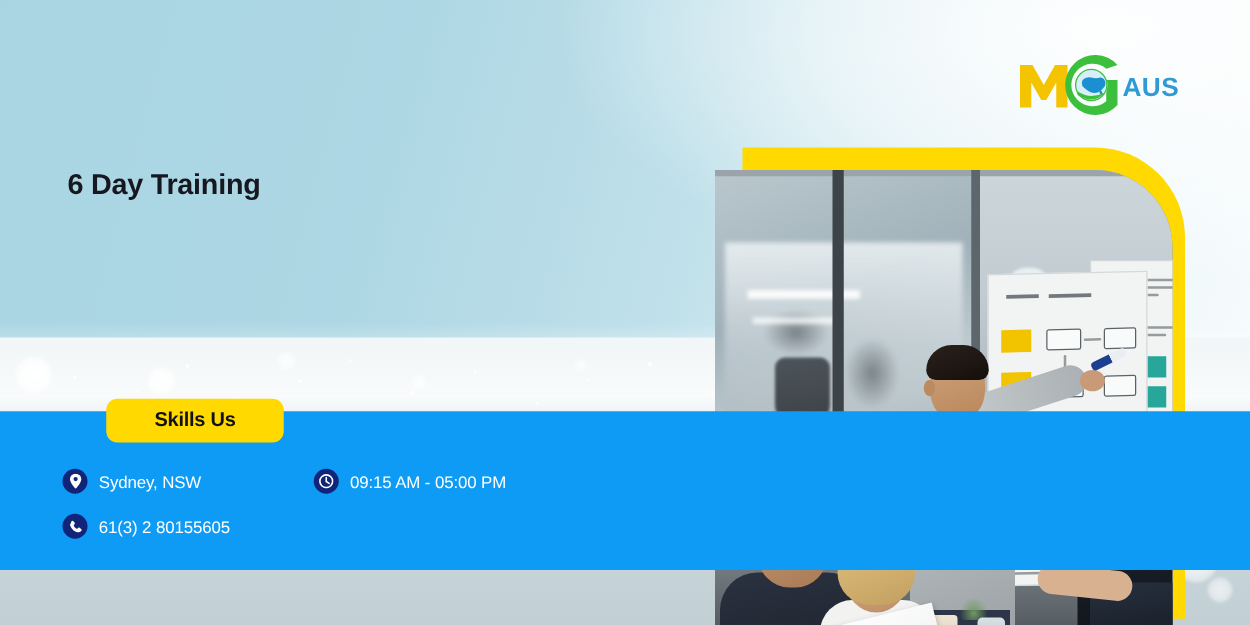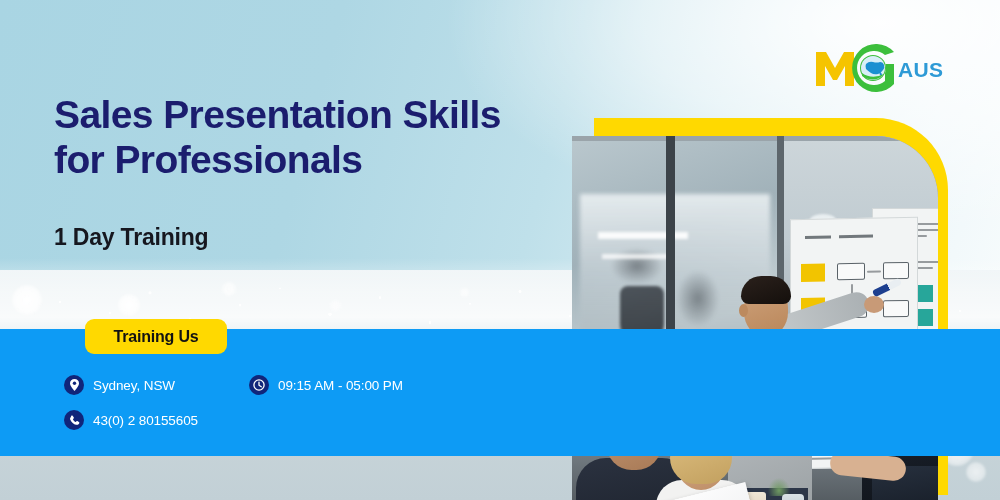--- a/index.html
+++ b/index.html
@@ -184,22 +184,22 @@
     background:#0d9bf5;
   }
   .contact-btn {
     position:absolute; left:85px; top:319px; width:142px; height:35px;
     background:#ffd900; border-radius:9px;
     display:flex; align-items:center; justify-content:center;
     font-size:16px; font-weight:700; color:#121212; letter-spacing:-0.2px;
     cursor:pointer;
   }
   .contact-grid {
-    position:absolute; left:64px; top:375px; width:460px;
-    display:grid; grid-template-columns:185px 1fr; row-gap:15px; column-gap:0;
+    position:absolute; left:50px; top:375px; width:460px;
+    display:grid; grid-template-columns:185px 1fr; row-gap:15px; column-gap:0;gap:16px;
   }
   .ci { display:flex; align-items:center; gap:9px; }
   .ci-ico {
     width:20px; height:20px; border-radius:50%; background:#10257a;
     display:flex; align-items:center; justify-content:center; flex:0 0 20px;
   }
   .ci-ico svg { display:block; }
   .ci-txt { font-size:13.5px; color:#ffffff; letter-spacing:-0.1px; white-space:nowrap; }
 </style>
 </head>
@@ -232,23 +232,21 @@
       <path d="M54 20 q3-3 7-2 q4 1 7 0 q3 0 4 3 q1 3-1 5 q-2 3-5 4 q-4 1-7-1 q-3-2-5-4 q-1-3 0-5 Z" fill="#1a8fd1"></path>
       <path d="M68 28 q2 1 2 3 q-1 1-2 0 q-1-1 0-3 Z" fill="#1a8fd1"></path>
 
       <path d="M50 29 q10 7 22 1 q-9 10-22 2 Z" fill="#3cbf3c"></path>
 
       <text x="86" y="33" font-family="Liberation Sans, sans-serif" font-size="21" font-weight="700" fill="#2e9ad6" letter-spacing="0.3">AUSSIE</text>
     </svg>
   </div>
 
   <div class="hero">
-    <div class="hero-title">Sales Presentation Skills
-for Professionals</div>
-    <div class="hero-sub">1 Day Training</div>
+    <div class="hero-sub">6 Day Training</div>
   </div>
 
   <div class="photo-wrap">
     <div class="frame-yellow"></div>
     <div class="photo">
       <div class="photo-inner">
         <div class="ph-room"></div>
         <div class="ph-win-glass"></div>
         <div class="ph-office-blur"></div>
         <div class="ph-ceil-light"></div>
@@ -330,21 +328,21 @@
         <div class="at at2-hair"></div>
         <div class="paper-sheet">
           
         </div>
       </div>
     </div>
   </div>
 
   <div class="contact-bar"></div>
 
-  <div class="contact-btn">Training Us</div>
+  <div class="contact-btn">Skills Us</div>
 
   <div class="contact-grid">
 
     <div class="ci">
       <span class="ci-ico">
         <svg width="11" height="12" viewBox="0 0 11 12">
             <path d="M5.5 0C2.9 0 1 1.9 1 4.3c0 3 4.5 7.7 4.5 7.7S10 7.3 10 4.3C10 1.9 8.1 0 5.5 0z" fill="#fff"></path>
             <circle cx="5.5" cy="4.2" r="1.7" fill="#10257a"></circle>
           </svg>
       </span>
@@ -361,18 +359,18 @@
       </span>
       <span class="ci-txt">09:15 AM - 05:00 PM</span>
     </div>
 
     <div class="ci">
       <span class="ci-ico">
         <svg width="11" height="11" viewBox="0 0 11 11">
             <path d="M2.2 0.9c.5-.5 1.2-.4 1.6.1l.9 1.2c.3.4.2.9-.1 1.2l-.5.5c-.2.2-.2.4-.1.6.5 1 1.4 1.9 2.4 2.4.2.1.4.1.6-.1l.5-.5c.3-.3.8-.4 1.2-.1l1.2.9c.5.4.6 1.1.1 1.6l-.5.5c-.6.6-1.5.8-2.3.5C4.8 9.8 2.4 7.4 1.2 4.6c-.3-.8-.1-1.7.5-2.3z" fill="#fff"></path>
           </svg>
       </span>
-      <span class="ci-txt">43(0) 2 80155605</span>
+      <span class="ci-txt">61(3) 2 80155605</span>
     </div>
 
   </div>
 
 </div>
 
 </body></html>

